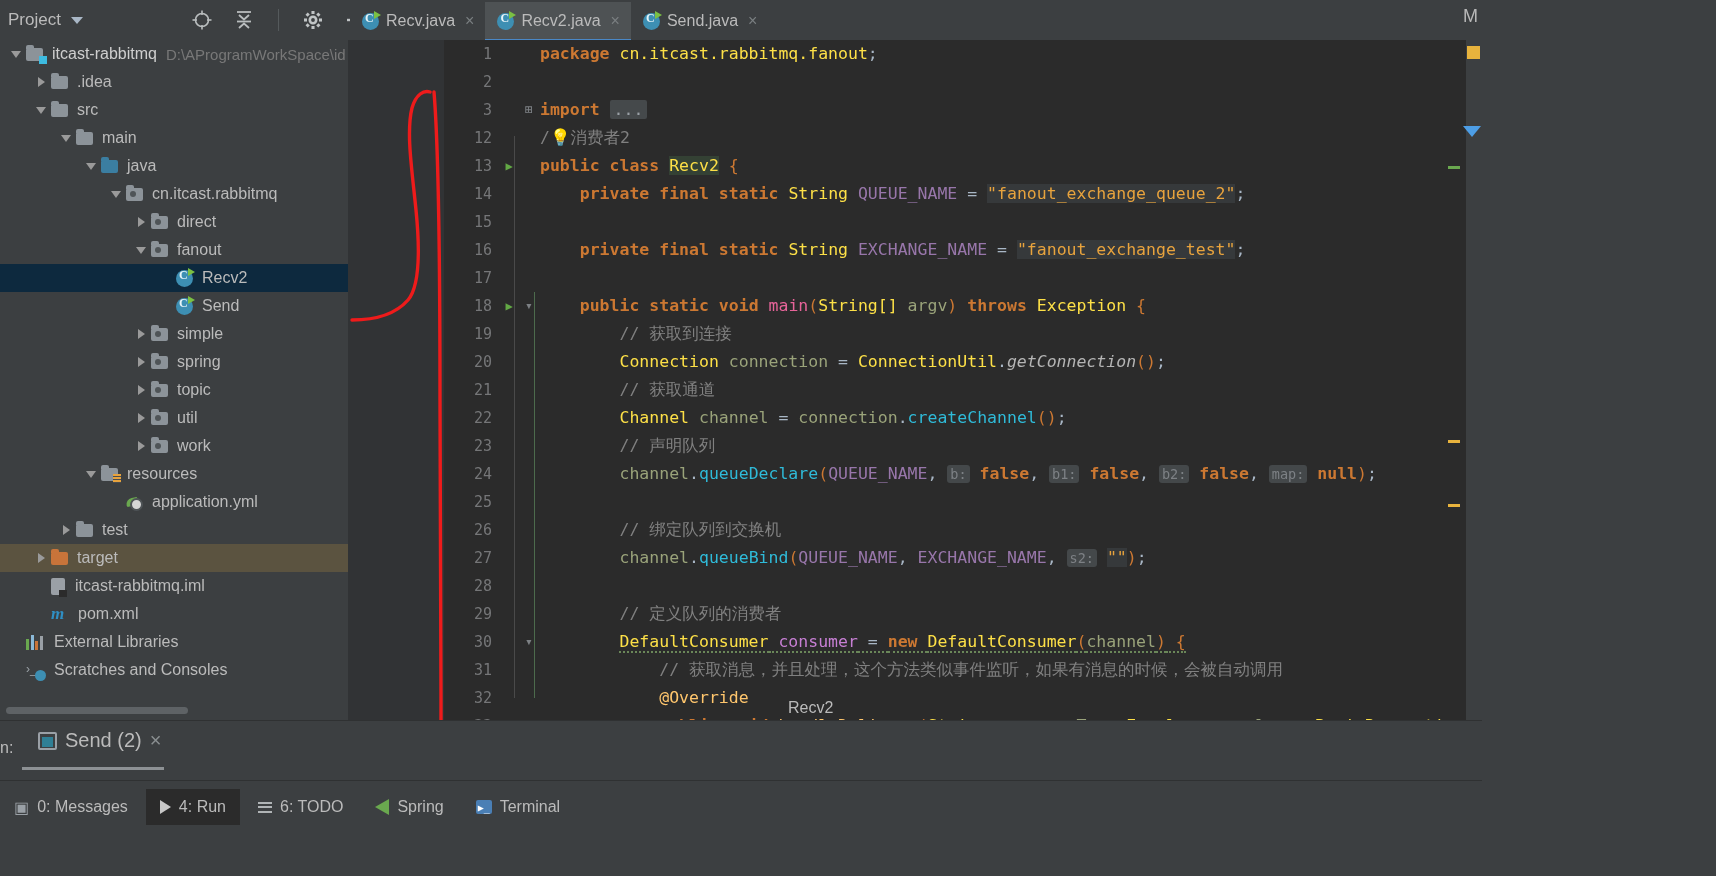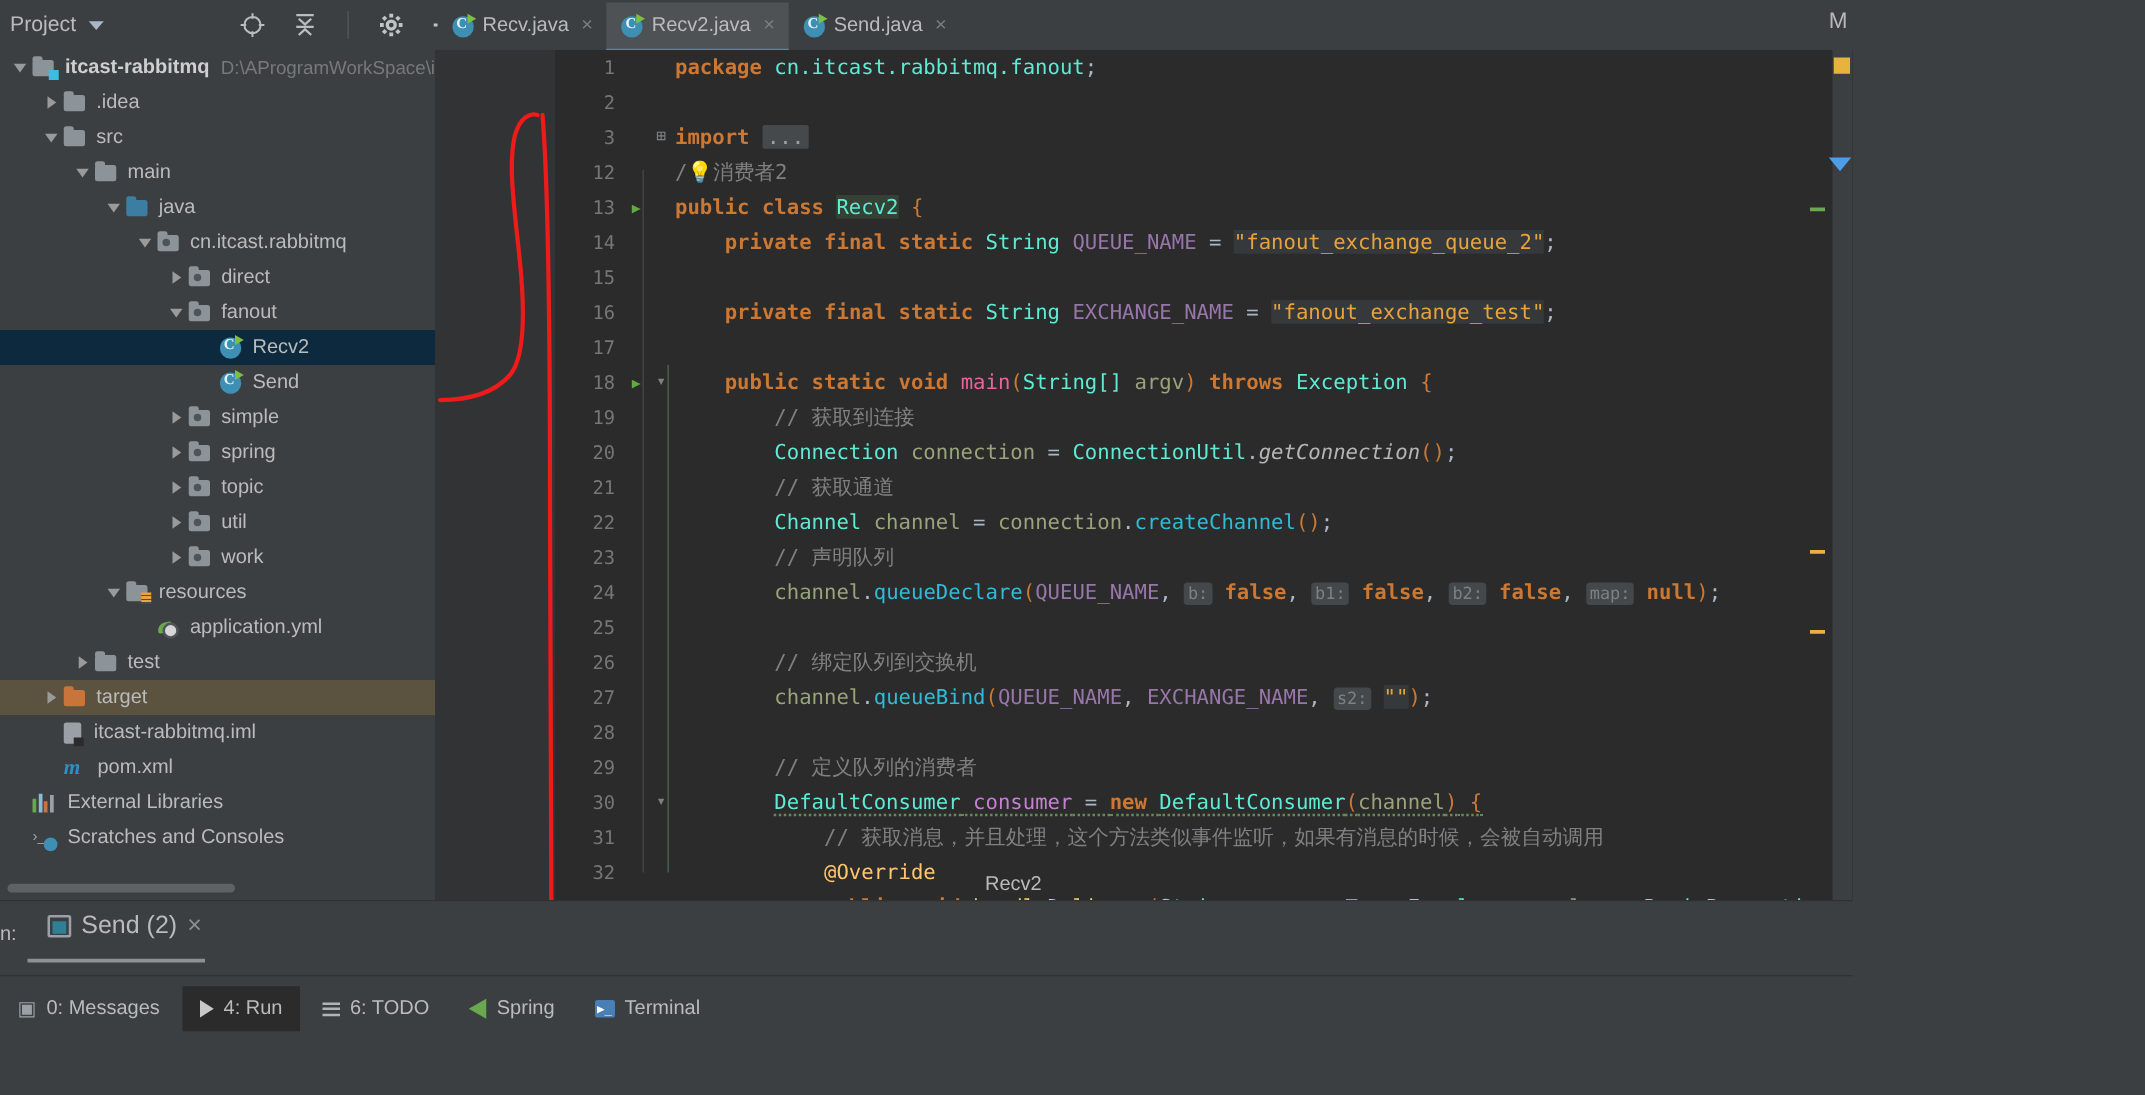--- a/index.html
+++ b/index.html
@@ -93,21 +93,21 @@
     content:""; position:absolute; right:-3px; bottom:-2px; width:8px; height:9px;
     background: repeating-linear-gradient(#e8a33d 0 2px, #4a4d4f 2px 3px);
   }
   .folder.mod { box-shadow: none; }
   .folder.mod::after {
     content:""; position:absolute; right:-4px; bottom:-3px; width:8px; height:8px;
     background:#3dbbe0;
   }
   .tlabel { margin-left: 2px; }
   .tpath { color: #787878; font-size: 15px; margin-left: 9px; }
-  .tbold { font-weight: bold; color: #cfcfcf; }
+  .tbold { font-weight: normal; color: #cfcfcf; }
   .yml-ico {
     width:17px;height:14px;flex:0 0 auto;margin-right:7px;position:relative;
   }
   .yml-ico::before{
     content:"";position:absolute;left:0;top:3px;width:12px;height:8px;
     background:#6aa84f;border-radius:8px 2px 8px 2px;transform:rotate(-12deg);
   }
   .yml-ico::after{
     content:"";position:absolute;right:0;top:3px;width:9px;height:9px;border-radius:50%;
     background:#d6d6d6;border:2px solid #4f5457;
@@ -139,21 +139,21 @@
   .lnum {
     position: absolute; left: 0; width: 48px; text-align: right;
     color: #757678; font-size: 15px; font-family:"DejaVu Sans Mono",monospace;
   }
   .gmark { position:absolute; left: 56px; width: 18px; text-align:center; }
   .fold  { position:absolute; left: 78px; width: 14px; text-align:center; color:#7d8185; font-size: 13px;}
   .code  { position: absolute; left: 96px; right: 0; }
   .play { color:#62a845; font-size: 12px; }
   
   .kw { color:#cc7832; font-weight:bold;text-align:right; }
-  .cls { color:#5eead4; }
+  .cls { color:#fde047; }
   .str { color:#e8a33d; background:#36393b; }
   .cmt { color:#808080; }
   .fld { color:#9876aa; }
   .mth { color:#ffc66d; }
   .mthc { color:#2fbbd9; }
   .stat { color:#b5b5b5; font-style:italic; }
   .pink { color:#e8649a; }
   .var { color:#9aa37a; }
   .purp { color:#c77fd4; }
   .pn { color:#cc7832; }

